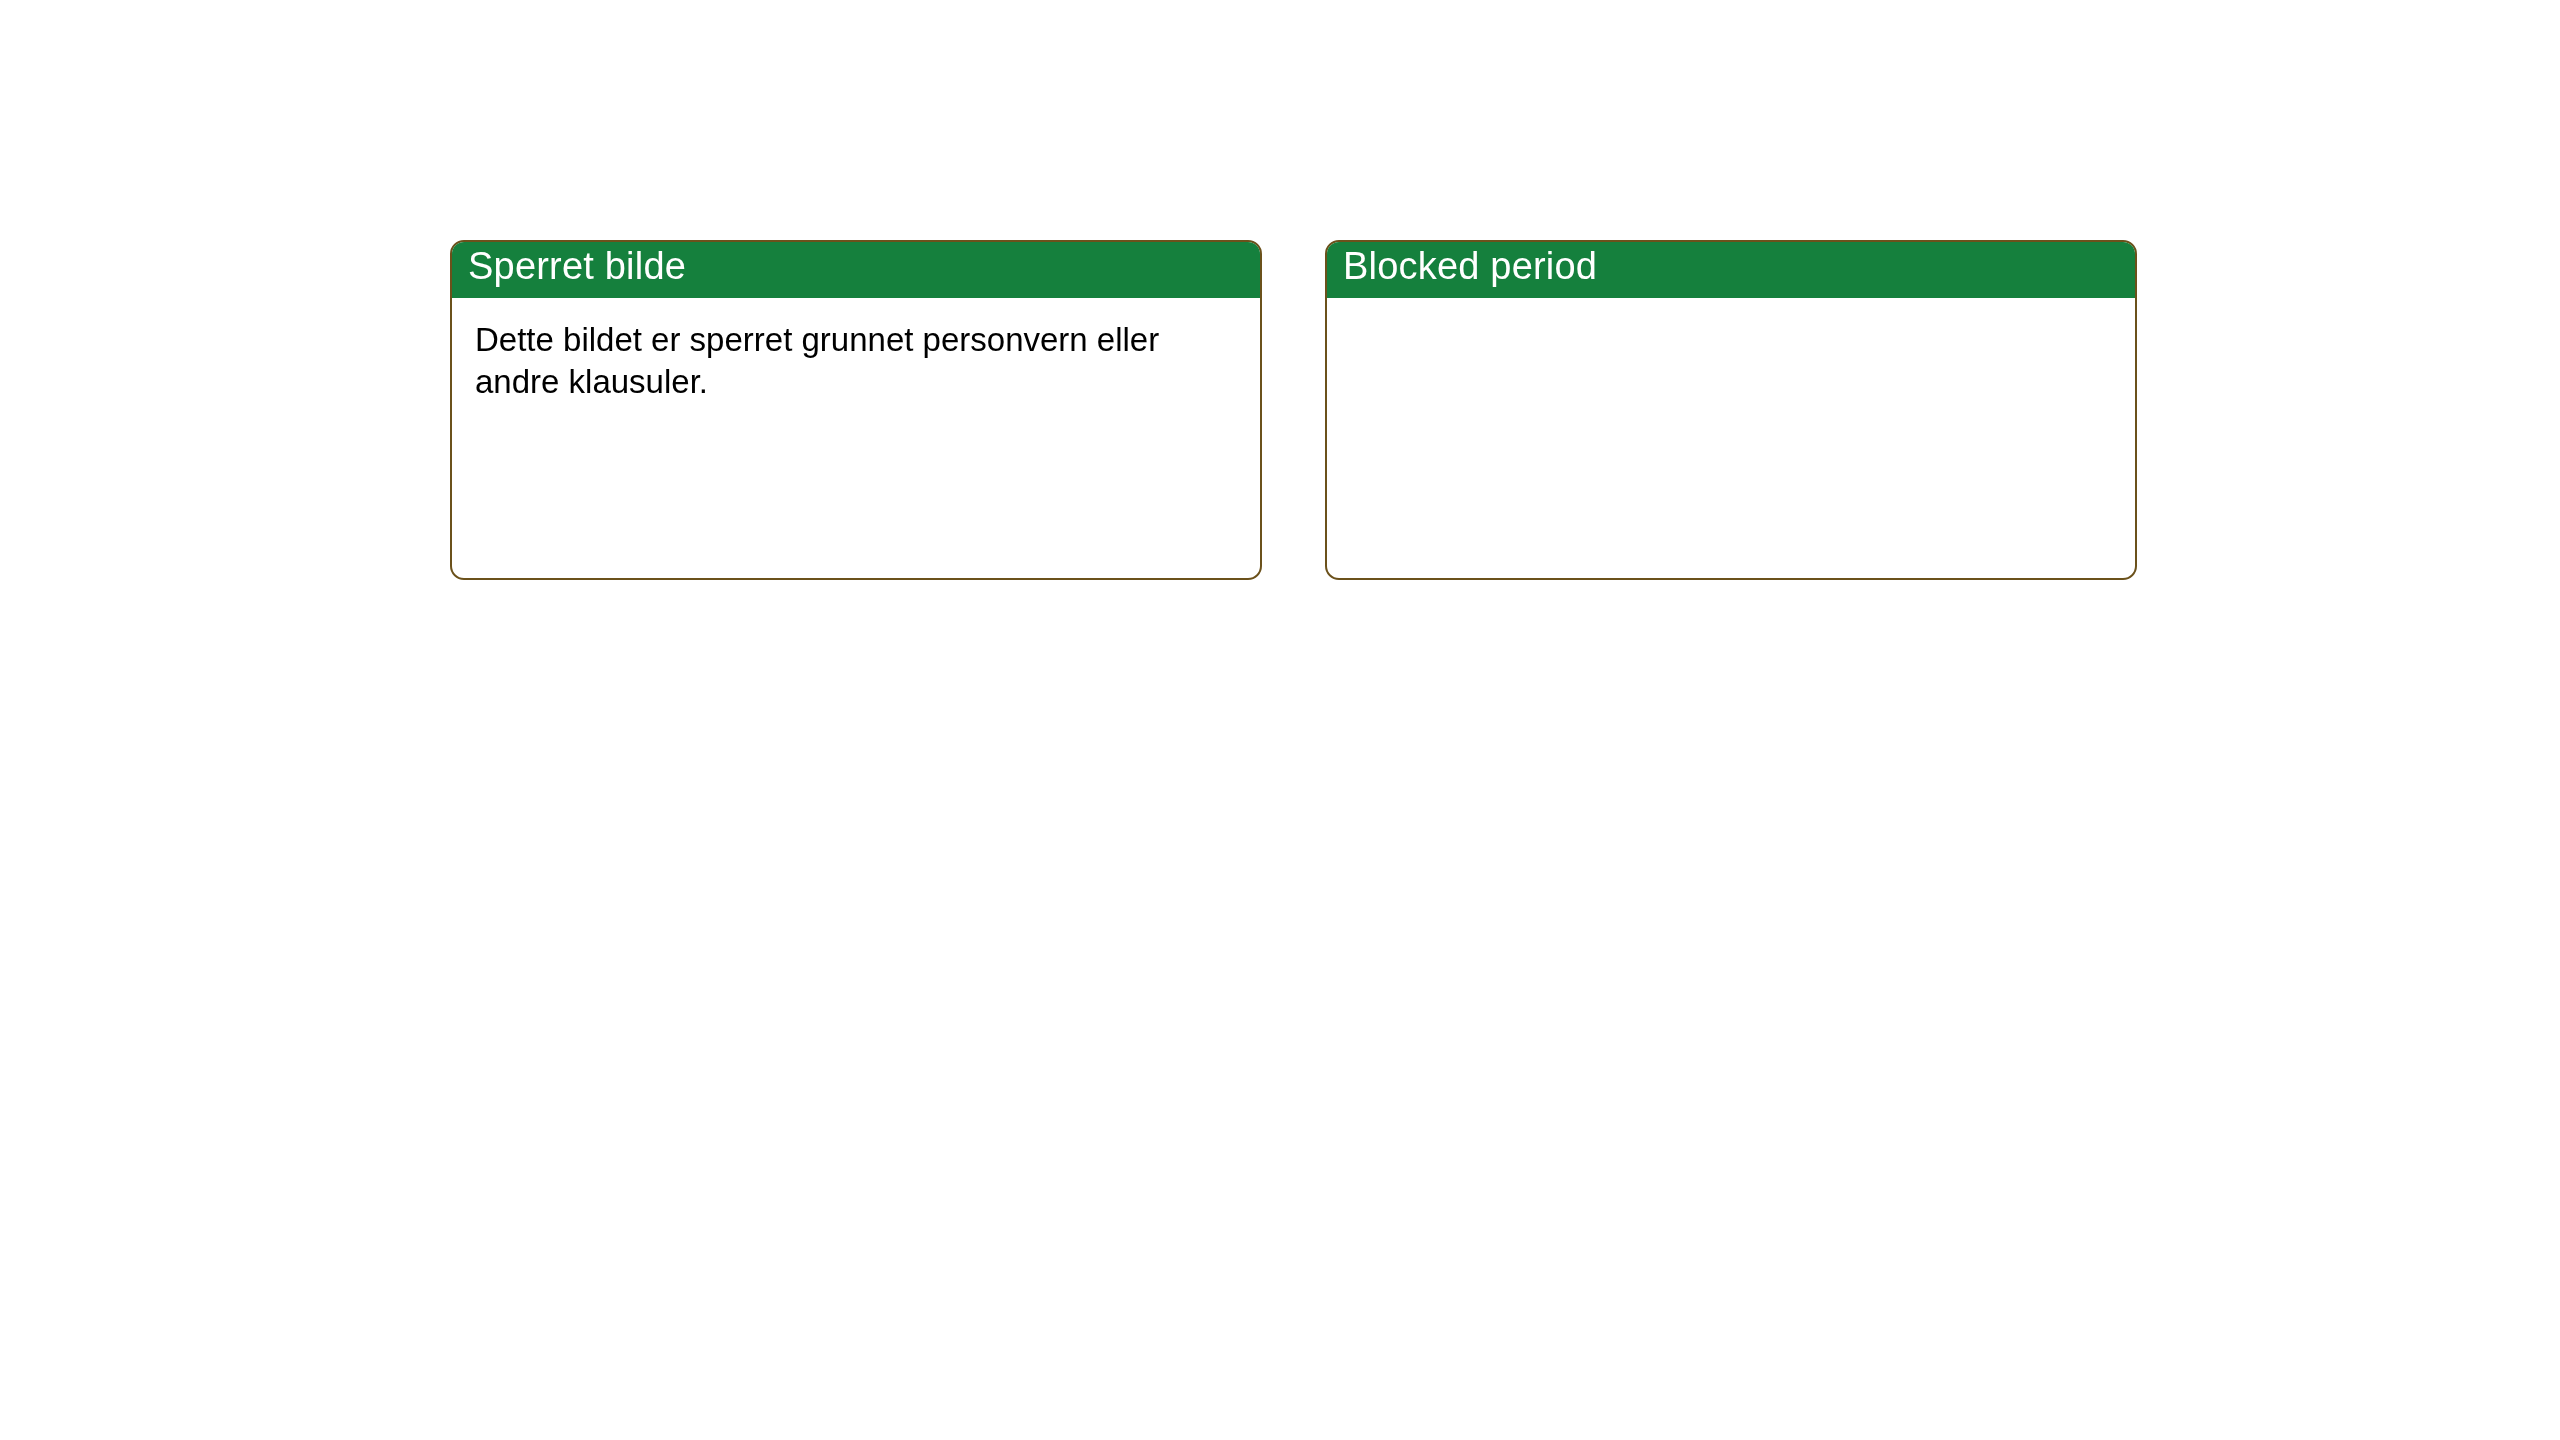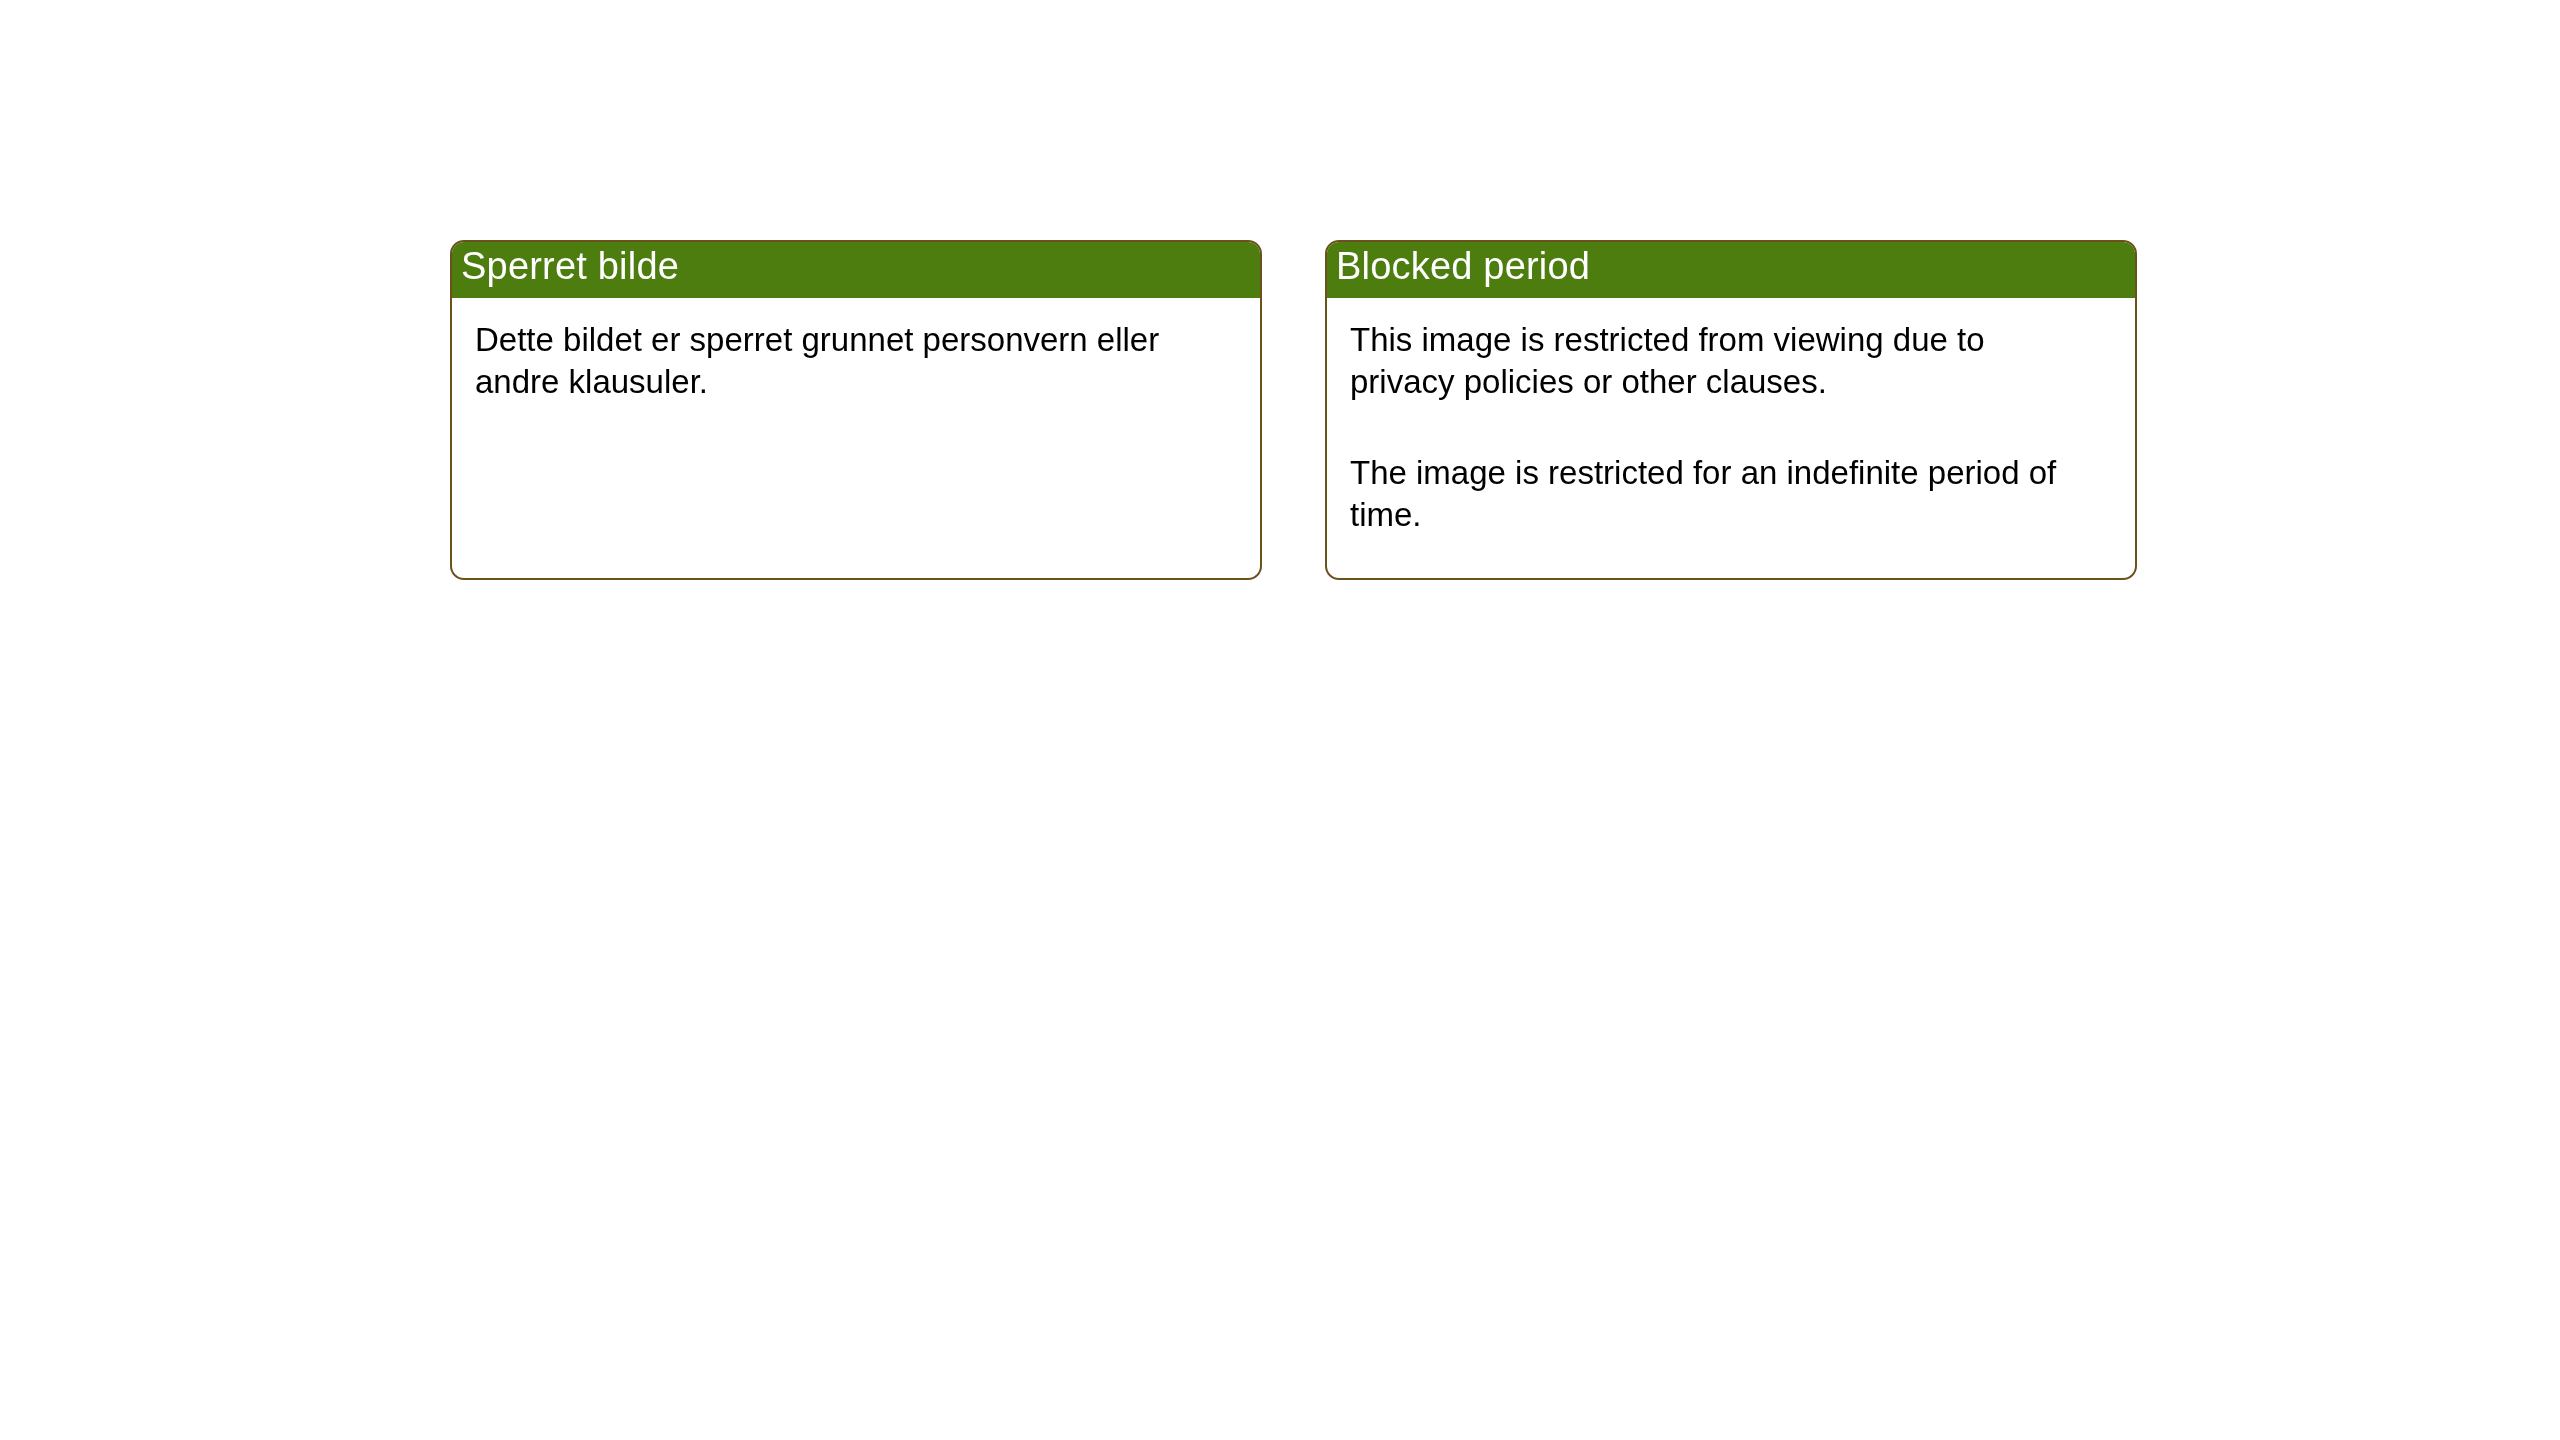--- a/index.html
+++ b/index.html
@@ -43,25 +43,25 @@
     box-sizing: border-box;
     background: #ffffff;
     border: 2px solid #6b511b;
     border-radius: 14px;
     display: flex;
     flex-direction: column;
     overflow: hidden;
   }
 
   .notice-header {
-    background: #4d7c0f;
+    background: #15803d;
     
     margin: -2px -2px 0 -2px;
     border-radius: 14px 14px 0 0;
-    padding: 8px 22px 12px 11px;
+    padding: 8px 22px 12px 18px;
     height: 58px;
     box-sizing: border-box;
     display: flex;
     align-items: center;
   }
 
   .notice-title {
     color: #ffffff;
     font-size: 38px;
     font-weight: 400;
@@ -106,21 +106,17 @@
       </div>
 
     </section>
 
     <section class="notice-card">
 
       <header class="notice-header">
         <h1 class="notice-title">Blocked period</h1>
       </header>
 
-      <div class="notice-body">
-        <p class="notice-paragraph">This image is restricted from viewing due to privacy policies or other clauses.</p>
-        <p class="notice-paragraph">The image is restricted for an indefinite period of time.</p>
-      </div>
 
     </section>
 
   </div>
 </div>
 
 </body></html>

